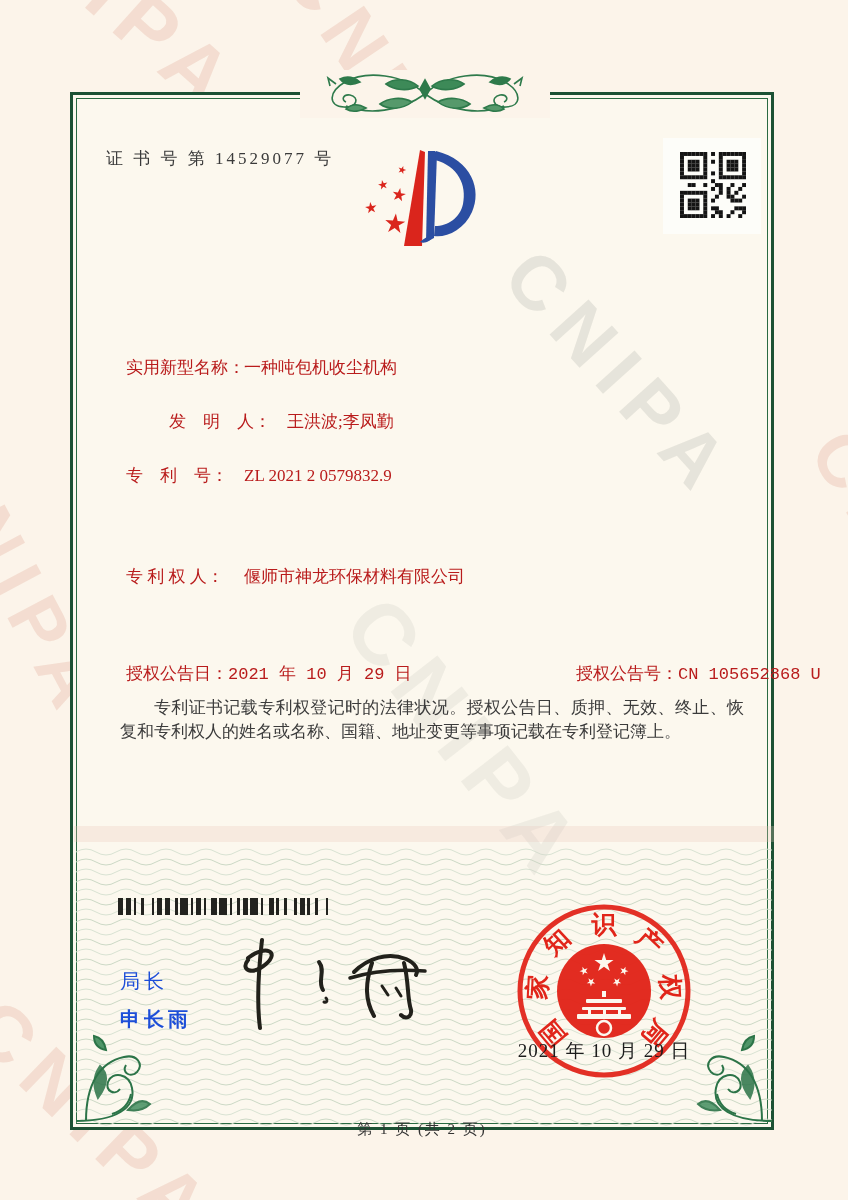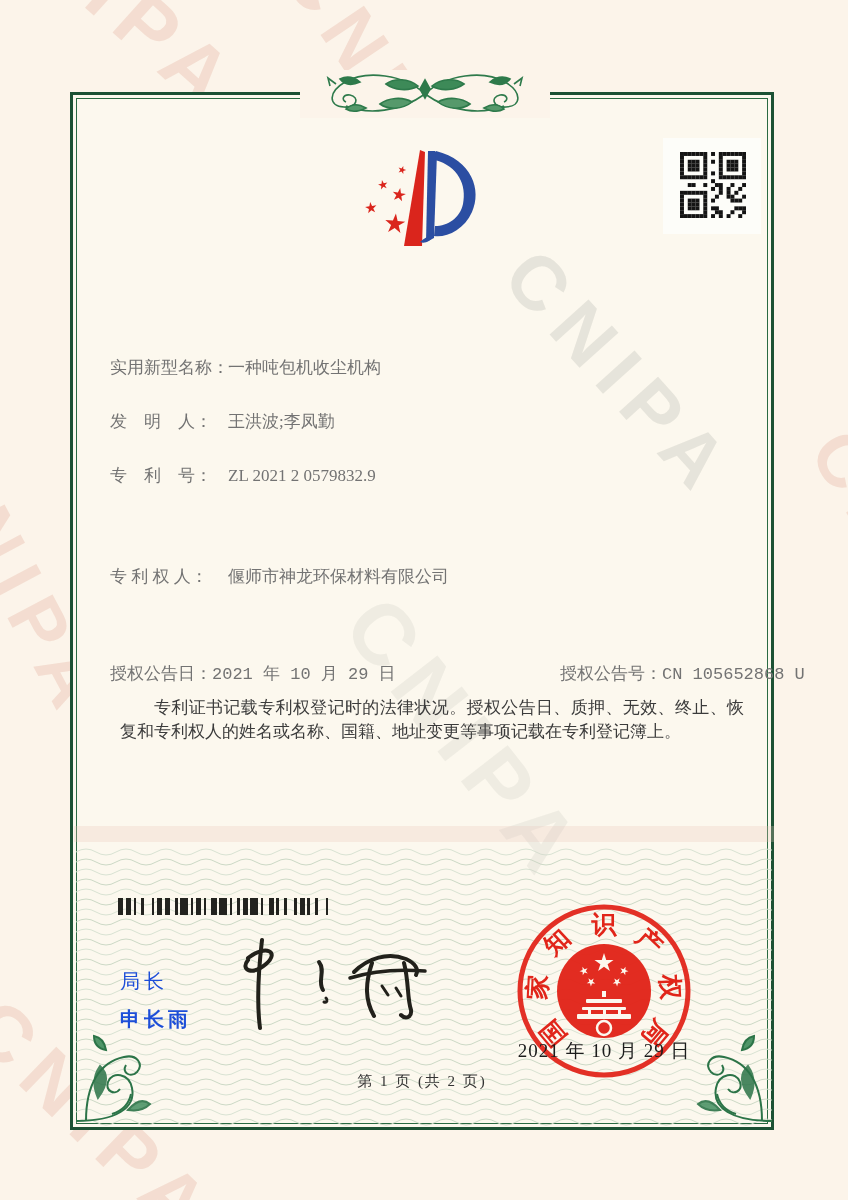--- a/index.html
+++ b/index.html
@@ -10,34 +10,34 @@
   .wm.pink{color:rgba(236,203,188,0.55);}
   .wm.gray{color:rgba(205,205,196,0.45);}
   .frame-outer{position:absolute;left:70px;top:92px;width:704px;height:1038px;
       border:3px solid #1c5134;background:#fcf8ee;box-sizing:border-box;}
   .frame-inner{position:absolute;left:3px;top:3px;right:3px;bottom:3px;
       border:1px solid #2a6a42;box-sizing:border-box;}
   .cert-no{position:absolute;left:106px;top:147px;font-size:17px;letter-spacing:3px;color:#3a3a3a;}
   .qr-patch{position:absolute;left:663px;top:138px;width:98px;height:96px;background:#fdfdf9;}
   .title{position:absolute;left:70px;top:252px;width:704px;text-align:center;
       font-size:40px;font-weight:bold;letter-spacing:10px;color:#1e1e1e;}
-  .field{position:absolute;left:110px;font-size:17px;color:#737373;white-space:nowrap;}
+  .field{position:absolute;left:126px;font-size:17px;color:#b91c1c;white-space:nowrap;}
   .field .lab{display:inline-block;width:118px;}
   .grant2{position:absolute;left:450px;top:0;}
   .body-text{position:absolute;left:120px;top:696px;width:624px;font-size:17px;
       line-height:23.5px;color:#3b3b3b;text-align:justify;}
   .body-text p{margin:0 0 4px 0;text-indent:2em;}
   .barcode{position:absolute;left:118px;top:898px;width:222px;height:17px;overflow:hidden;white-space:nowrap;}
   .signer{position:absolute;left:120px;font-size:20px;letter-spacing:4px;color:#1d4ed8;}
   .seal{position:absolute;left:514px;top:901px;width:180px;height:180px;}
   .seal-char{position:absolute;width:26px;height:26px;font-size:25px;font-weight:bold;
       color:#e1251a;text-align:center;line-height:26px;}
   .seal-date{position:absolute;left:514px;top:1038px;width:180px;text-align:center;
       font-size:19px;color:#1c1c1c;letter-spacing:1px;white-space:nowrap;}
-  .page-foot{position:absolute;left:70px;top:1072px;width:704px;text-align:center;
+  .page-foot{position:absolute;left:70px;top:1120px;width:704px;text-align:center;
       font-size:15px;letter-spacing:2px;color:#333;}
   .note-box{position:absolute;left:330px;top:1136px;width:192px;height:38px;background:#ffffff;
       text-align:center;line-height:38px;font-size:15px;letter-spacing:2px;color:#333;}
   .pinkband{position:absolute;left:74px;top:826px;width:700px;height:16px;
       background:rgba(233,199,186,0.28);}
   svg{display:block;}
 </style>
 </head>
 <body>
 
@@ -120,20 +120,21 @@
     <g fill="none" stroke="#2c7448" stroke-width="2">
       <path d="M110 101 C70 101 50 88 54 68 C57 53 74 51 78 62 C81 71 71 76 66 69"></path>
       <path d="M100 101 C100 64 86 42 62 37 C49 34 42 44 49 52 C55 58 65 53 60 45"></path>
       <path d="M74 94 q-16 -5 -19 -20"></path>
       <path d="M88 78 q8 -18 -2 -32 q-13 12 2 32 Z" fill="#2c7448" opacity="0.85"></path>
       <path d="M58 90 q-14 2 -22 -6 q10 -8 22 6 Z" fill="#4f9568" opacity="0.9"></path>
       <path d="M80 30 q2 -12 12 -14 q0 12 -12 14 Z" fill="#4f9568"></path>
     </g>
   </svg>
 
+  <div class="cert-no">证 书 号 第 14529077 号</div>
 
   <svg style="position:absolute;left:350px;top:138px;" width="140" height="116" viewBox="0 0 140 116">
     <defs>
       <polygon id="st" points="0,-1 0.225,-0.309 0.951,-0.309 0.363,0.118 0.588,0.809 0,0.382 -0.588,0.809 -0.363,0.118 -0.951,-0.309 -0.225,-0.309"></polygon>
     </defs>
     <polygon points="70,12 75,14 72,108 54,108" fill="#da251c"></polygon>
     <path d="M78 13 L85 13 L87 15 L84 100 L76 104 Z" fill="#2b4ea2"></path>
     <path d="M86 13 C122 22 132 52 122 74 C114 92 96 100 84 98 L85 88 C98 88 110 80 113 66 C117 47 108 28 85 22 Z" fill="#2b4ea2"></path>
     <path d="M84 98 C80 104 74 106 70 104 C74 100 78 99 84 94 Z" fill="#2b4ea2"></path>
     <use href="#st" transform="translate(52,32) scale(4.2) rotate(18)" fill="#da251c"></use>
@@ -283,21 +284,21 @@
         <rect x="10" y="16" width="1.02" height="1.02" fill="#141414"></rect>
         <rect x="12" y="16" width="1.02" height="1.02" fill="#141414"></rect>
         <rect x="15" y="16" width="1.02" height="1.02" fill="#141414"></rect>
       </svg>
   </div>
 
 
   <div class="field" style="top:356px;">
     <span class="lab">实用新型名称：</span><span>一种吨包机收尘机构</span>
   </div>
-  <div class="field" style="top:410px;">
+  <div class="field" style="top:410px;margin-left:43px;">
     <span class="lab">发　明　人：</span><span>王洪波;李凤勤</span>
   </div>
   <div class="field" style="top:464px;">
     <span class="lab">专　利　号：</span><span>ZL 2021 2 0579832.9</span>
   </div>
   <div class="field" style="top:565px;">
     <span class="lab">专 利 权 人：</span><span>偃师市神龙环保材料有限公司</span>
   </div>
   <div class="field" style="top:662px;width:624px;font-family:Liberation Mono, monospace;">
     <span class="lab" style="width:auto;">授权公告日：</span><span>2021 年 10 月 29 日</span>

